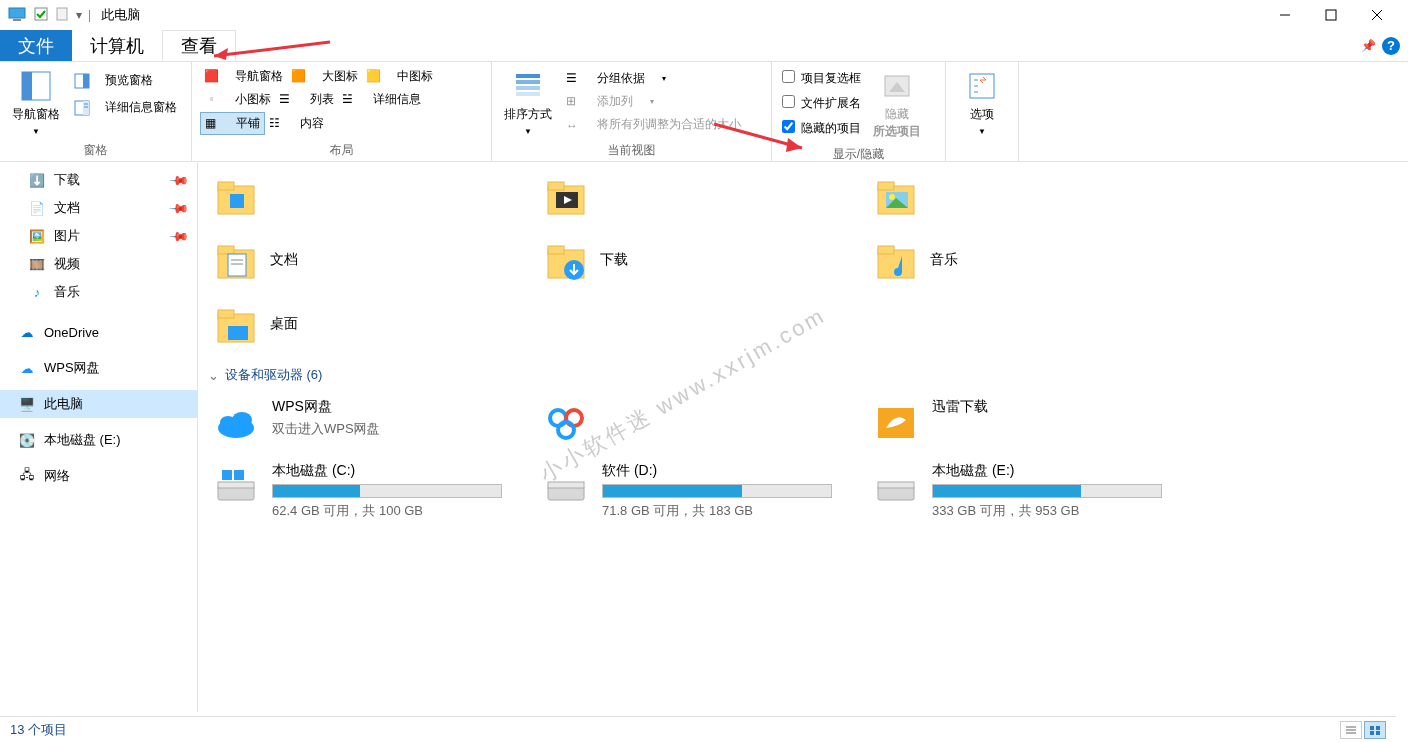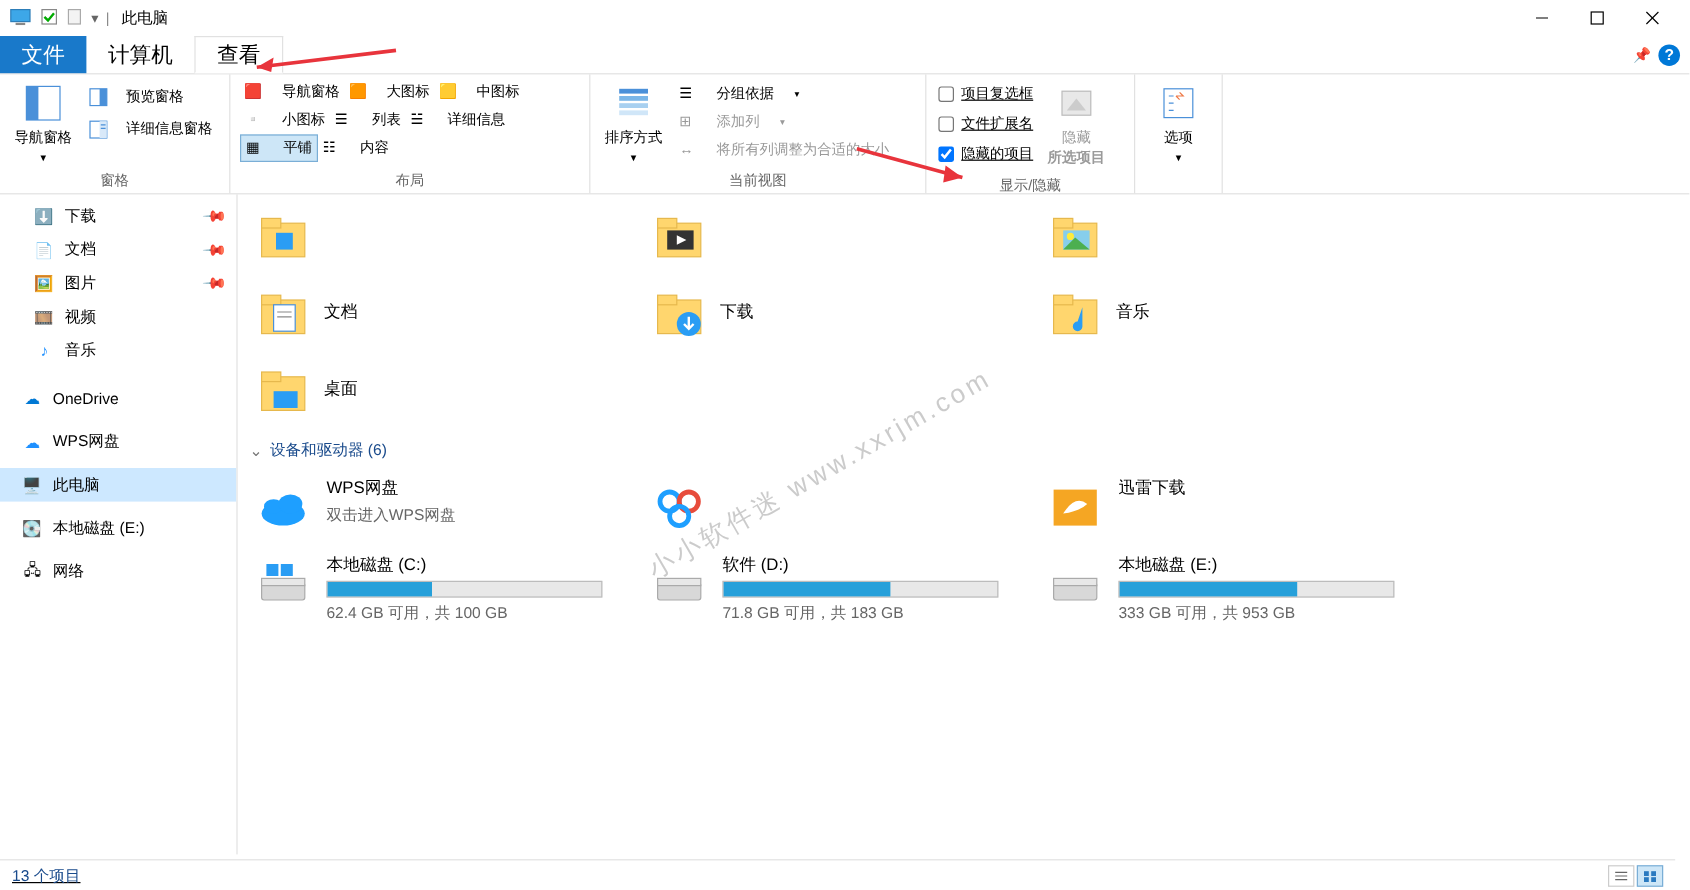--- a/index.html
+++ b/index.html
@@ -24,21 +24,21 @@
 .ribbon { height: 100px; display: flex; border-bottom: 1px solid #e1e1e1; background: #fff; }
 .ribgroup { border-right: 1px solid #e1e1e1; padding: 4px 8px 2px 8px; display: flex; flex-direction: column; }
 .ribgroup .body { flex: 1; display: flex; align-items: flex-start; gap: 6px; }
 .ribgroup .label { text-align: center; color: #666; font-size: 12px; padding-top: 2px; }
 .bigbtn { display: flex; flex-direction: column; align-items: center; justify-content: center; gap: 4px; padding: 4px; cursor: pointer; min-width: 56px; }
 .bigbtn .icon { width: 32px; height: 32px; }
 .bigbtn .txt { font-size: 12px; text-align: center; }
 .smallrow { display: flex; align-items: center; gap: 15px; padding: 2px 4px; cursor: pointer; white-space: nowrap; }
 .smallrow.sel { background: #cde6f7; border: 1px solid #7aaed6; }
 .smallrow .sicon { width: 16px; height: 16px; display: inline-block; }
-.chk { display: flex; align-items: center; gap: 6px; padding: 2px 2px; text-decoration: underline; }
+.chk { display: flex; gap: 6px; padding: 2px 2px; }
 .chk input { width: 13px; height: 13px; }
 .disabled { color: #9a9a9a; }
 
 
 .content { display: flex; height: 550px; }
 .sidebar { width: 198px; border-right: 1px solid #e1e1e1; padding-top: 4px; overflow: hidden; }
 .navitem { display: flex; align-items: center; gap: 8px; padding: 5px 10px 5px 28px; cursor: pointer; font-size: 13px; position: relative; }
 .navitem .pin { margin-left: auto; color: #888; transform: rotate(45deg); }
 .navitem.selected { background: #cde8ff; }
 .navitem.indent0 { padding-left: 18px; }
@@ -55,21 +55,21 @@
 
 .driveitem { display: flex; align-items: flex-start; gap: 12px; width: 290px; cursor: pointer; padding: 4px; }
 .driveitem .dicon { width: 48px; height: 48px; display: flex; align-items: center; justify-content: center; }
 .driveitem .dinfo { flex: 1; }
 .driveitem .dname { font-size: 14px; margin-bottom: 4px; }
 .driveitem .dsub { font-size: 13px; color: #666; }
 .drivebar { width: 230px; height: 14px; border: 1px solid #bcbcbc; background: #e8e8e8; margin-bottom: 4px; position: relative; }
 .drivebar .fill { position: absolute; left: 0; top: 0; bottom: 0; background: #26a0da; }
 
 
-.statusbar { position: absolute; bottom: 0; left: 0; right: 12px; height: 26px; border-top: 1px solid #e1e1e1; display: flex; align-items: center; padding: 0 10px; text-decoration: underline; }
+.statusbar { position: absolute; bottom: 0; left: 0; right: 12px; height: 26px; border-top: 1px solid #e1e1e1; display: flex; align-items: center; padding: 0 10px; }
 .statusbar .count { color: #1a4b8c; font-size: 13px; }
 .statusbar .viewbtns { margin-left: auto; display: flex; gap: 2px; }
 .vbtn { width: 22px; height: 18px; border: 1px solid #ccc; display: flex; align-items: center; justify-content: center; }
 
 
 .arrow { position: absolute; pointer-events: none; }
 
 
 .watermark { position: absolute; color: #aaa; font-size: 22px; transform: rotate(-30deg); pointer-events: none; opacity: 0.6; letter-spacing: 3px; }
 </style>

